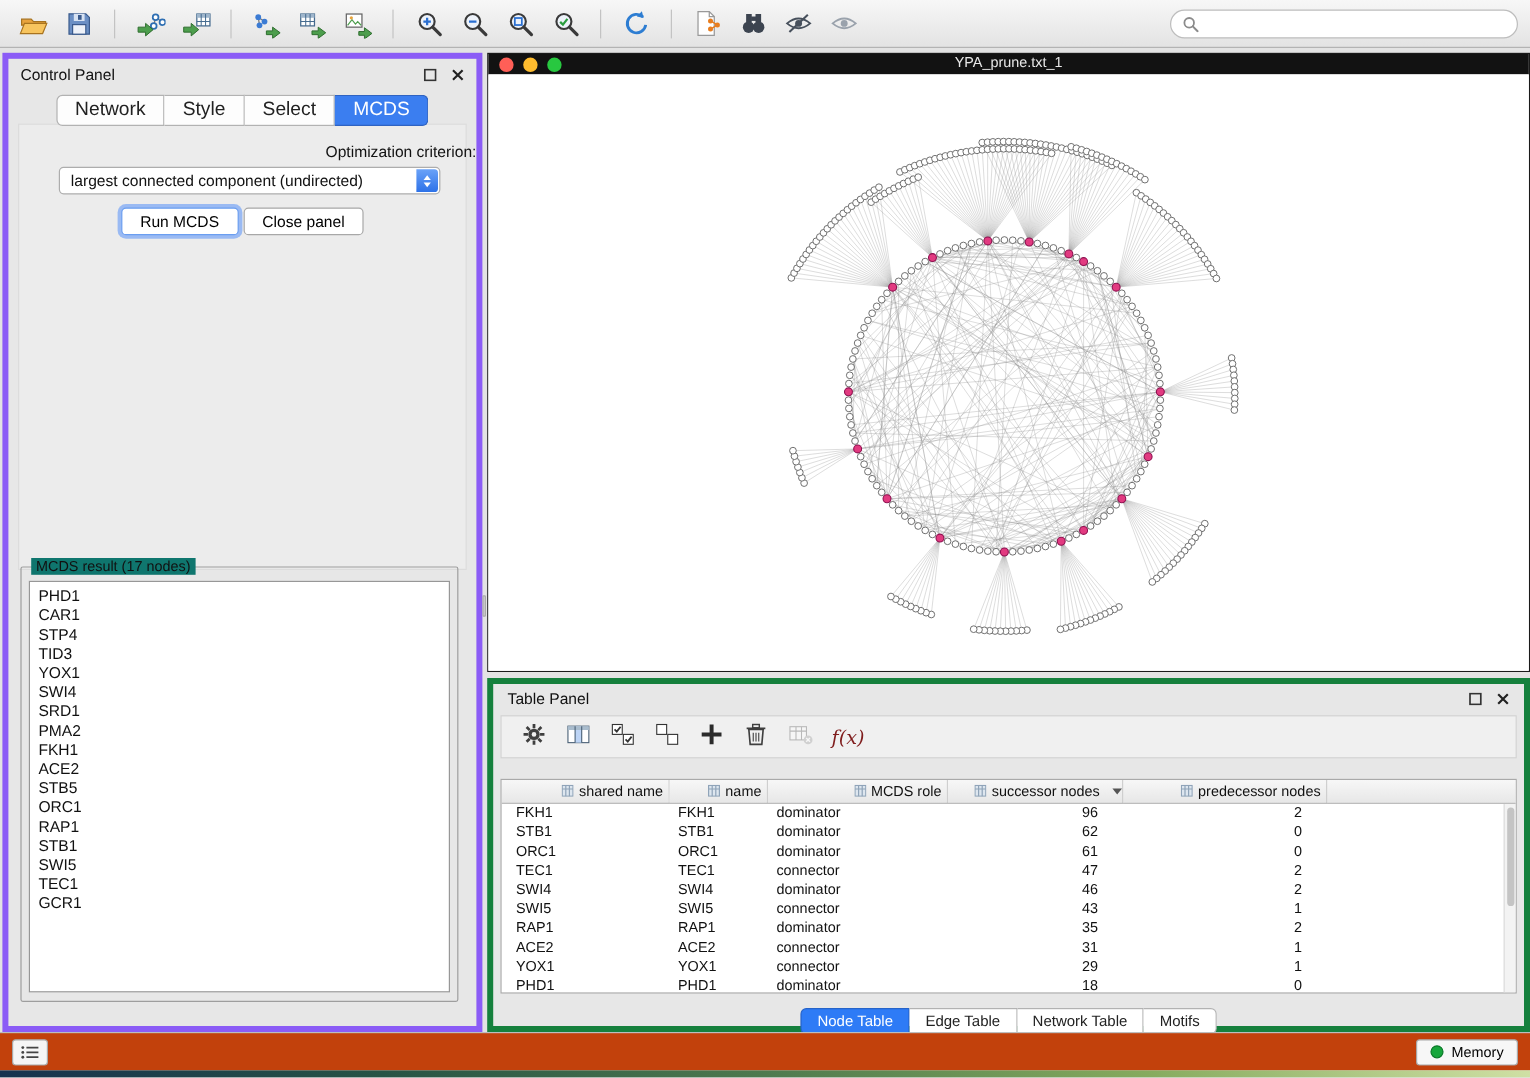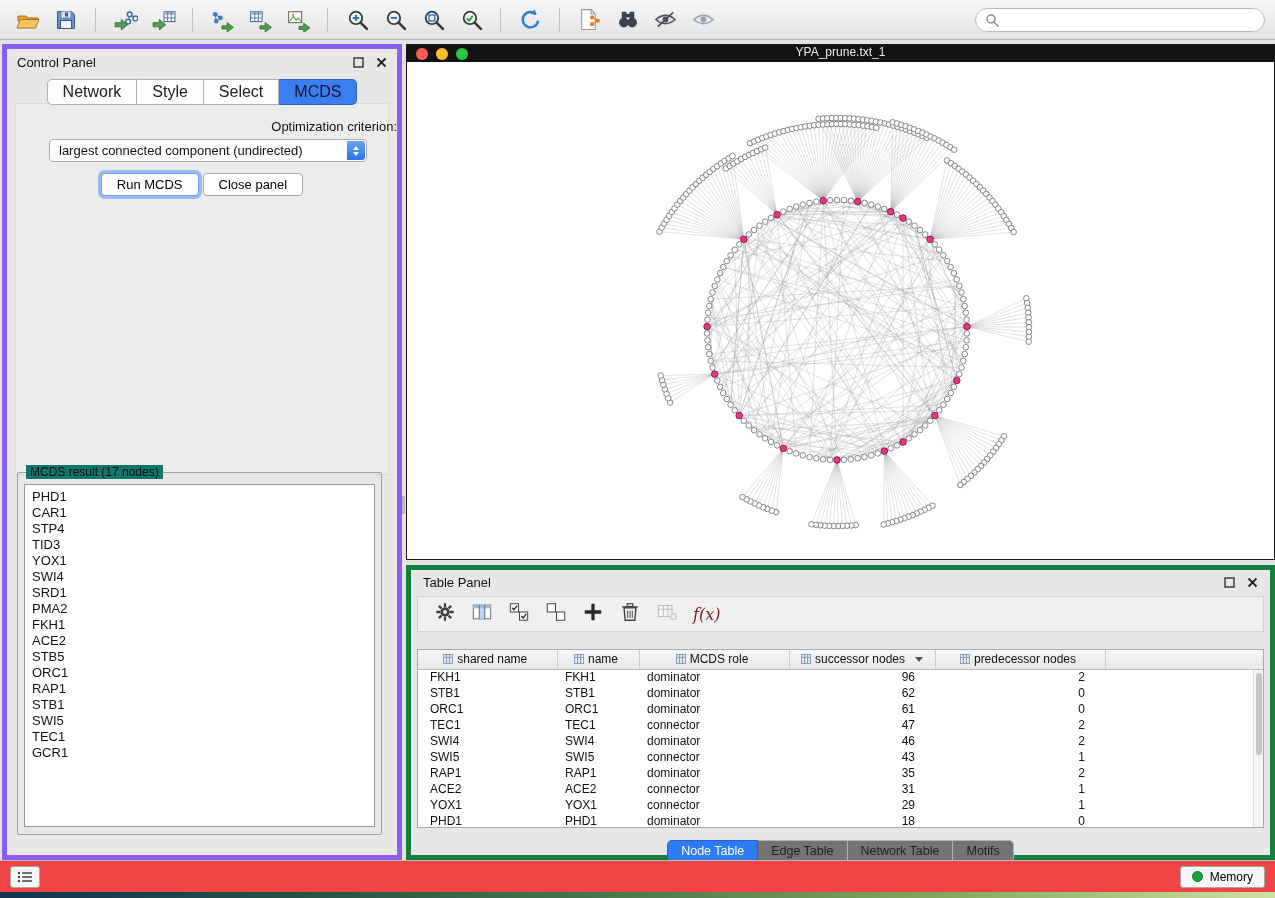--- a/index.html
+++ b/index.html
@@ -13,21 +13,21 @@
 .search input{border:none;outline:none;flex:1;font-size:12px;font-family:"Liberation Sans",sans-serif;background:transparent}
 
 .control-panel{position:absolute;left:2px;top:44px;width:400px;bottom:38px;background:#e7e7e7;border:5px solid #8b5cf6}
 .cp-header{position:absolute;top:0;left:0;right:0;height:26px;display:flex;align-items:center;padding:0 10px;font-size:13px}
 .win-btns{margin-left:auto;display:flex;gap:12px;align-items:center}
 .cp-pane{position:absolute;left:8px;right:8px;top:54px;height:372px;background:#ececec;border:1px solid #dcdcdc}
 .cp-tabs{position:absolute;top:30px;left:0;right:0;display:flex;justify-content:center}
 .cp-tab{font-size:16px;padding:3px 15px;background:#fdfdfd;border:1px solid #b2b2b2;border-left:none;color:#222}
 .cp-tab:first-child{border-left:1px solid #b2b2b2;border-radius:5px 0 0 5px}
 .cp-tab:last-child{border-radius:0 5px 5px 0}
-.cp-tab.active{background:#3b7ef0;border-color:#2f63c2;color:#0f172a}
+.cp-tab.active{background:#3b7ef0;border-color:#2f63c2;color:#ffffff}
 .opt-label{position:absolute;top:70px;left:0;right:0;text-align:right;font-size:13px}
 .dropdown{position:absolute;top:90px;left:42px;width:318px;height:23px;background:#fff;border:1px solid #adadad;border-radius:4px;font-size:13px;display:flex;align-items:center;padding-left:9px}
 .dd-btn{position:absolute;right:1px;top:1px;bottom:1px;width:18px;background:linear-gradient(#6aa2f8,#2e72e8);border-radius:0 3px 3px 0;display:flex;flex-direction:column;align-items:center;justify-content:center;gap:2px}
 .tri-up{width:0;height:0;border-left:3.5px solid transparent;border-right:3.5px solid transparent;border-bottom:4px solid #fff}
 .tri-dn{width:0;height:0;border-left:3.5px solid transparent;border-right:3.5px solid transparent;border-top:4px solid #fff}
 .btn-row{position:absolute;top:124px;left:0;right:0;display:flex;justify-content:center;gap:4px}
 .btn{height:23px;padding:0 15px;font-size:13px;background:#fff;border:1px solid #a8a8a8;border-radius:4px;font-family:"Liberation Sans",sans-serif}
 .btn.focused{box-shadow:0 0 0 3px rgba(110,160,248,.65);border-color:#6b9ef0}
 .groupbox{position:absolute;left:10px;right:15px;top:423px;bottom:20px;border:1px solid #9e9e9e;border-radius:2px}
 .group-title{position:absolute;top:-8px;left:8px;background:#0f766e;padding:0 4px;font-size:12px}
@@ -45,36 +45,36 @@
 .net-title-text{margin:0 auto}
 .net-canvas{position:absolute;top:17px;left:0;right:0;bottom:0;background:#fff;overflow:hidden}
 #graph-svg{position:absolute;left:0;top:0;width:100%;height:100%}
 
 .table-panel{position:absolute;left:0;right:0;top:521px;bottom:0;background:#e7e7e7;border:5px solid #15803d}
 .tp-header{position:absolute;top:0;left:0;right:0;height:24px;display:flex;align-items:center;padding:0 12px;font-size:13px}
 .tp-toolbar{position:absolute;top:26px;left:6px;right:6px;height:36px;background:#f0f0f0;border:1px solid #d2d2d2;display:flex;align-items:center;gap:15px;padding:0 16px}
 .fx{font-family:"DejaVu Serif",serif;font-style:italic;color:#7f1d1d;font-size:16px}
 .tbl-wrap{position:absolute;left:6px;right:6px;top:79px;bottom:27px;background:#fff;border:1px solid #a9a9a9;overflow:hidden}
 table{border-collapse:collapse;table-layout:fixed;width:100%;font-size:12px}
-th{height:19px;background:linear-gradient(#f7f7f7,#e7e7e7);border-right:1px solid #cfcfcf;border-bottom:1px solid #bdbdbd;font-weight:normal;text-align:center;white-space:nowrap;overflow:hidden}
+th{height:19px;background:linear-gradient(#f7f7f7,#e7e7e7);border-right:1px solid #cfcfcf;border-bottom:1px solid #bdbdbd;font-weight:normal;text-align:right;white-space:nowrap;overflow:hidden}
 th.fill{border-right:none}
 td{height:16px;padding:0 8px;white-space:nowrap;overflow:hidden}
 td:first-child{padding-left:12px}
 td.num{text-align:right;padding-right:20px}
 .hdr-lbl{margin:0 4px;font-size:12px}
 .hdr-caret{display:inline-block;width:0;height:0;border-left:4px solid transparent;border-right:4px solid transparent;border-top:5px solid #555;margin-left:6px;vertical-align:1px}
 .vscroll{position:absolute;right:0;top:20px;bottom:0;width:10px;background:#f3f3f3;border-left:1px solid #ddd}
 .vthumb{position:absolute;left:1.5px;right:1.5px;top:3px;height:82px;background:#c4c4c4;border-radius:4px}
 .bottom-tabs{position:absolute;top:270px;left:0;right:0;display:flex;justify-content:center}
-.bt-tab{font-size:12.5px;padding:3px 13px;background:#737373;border:1px solid #b2b2b2;border-left:none;color:#222}
+.bt-tab{font-size:12.5px;padding:3px 13px;background:#ffffff;border:1px solid #b2b2b2;border-left:none;color:#222}
 .bt-tab:first-child{border-left:1px solid #b2b2b2;border-radius:5px 0 0 5px}
 .bt-tab:last-child{border-radius:0 5px 5px 0}
 .bt-tab.active{background:#2e7bf6;border-color:#2563c9;color:#fff}
 
-.status-bar{position:absolute;left:0;right:0;bottom:6px;height:32px;background:#ef4444;border-top:1px solid #bdbdbd;display:flex;align-items:center;padding:0 10px}
+.status-bar{position:absolute;left:0;right:0;bottom:6px;height:32px;background:#c2410c;border-top:1px solid #bdbdbd;display:flex;align-items:center;padding:0 10px}
 .menu-btn{width:30px;height:22px;border:1px solid #a8a8a8;border-radius:3px;background:#f5f5f5;display:flex;align-items:center;justify-content:center}
 .memory-btn{margin-left:auto;height:22px;border:1px solid #a8a8a8;border-radius:3px;background:#f7f7f7;display:flex;align-items:center;gap:7px;padding:0 11px;font-size:12px}
 .mem-dot{width:11px;height:11px;border-radius:50%;background:#17a63c;border:1px solid #0d7a2a}
 .desktop-strip{position:absolute;bottom:0;left:0;right:0;height:6px;background:linear-gradient(90deg,#16324f,#275445,#4e7a4e,#86ab5e,#cfe0a4)}
 </style>
 </head>
 <body>
 
 <div class="toolbar">
   <div class="tbtn">

